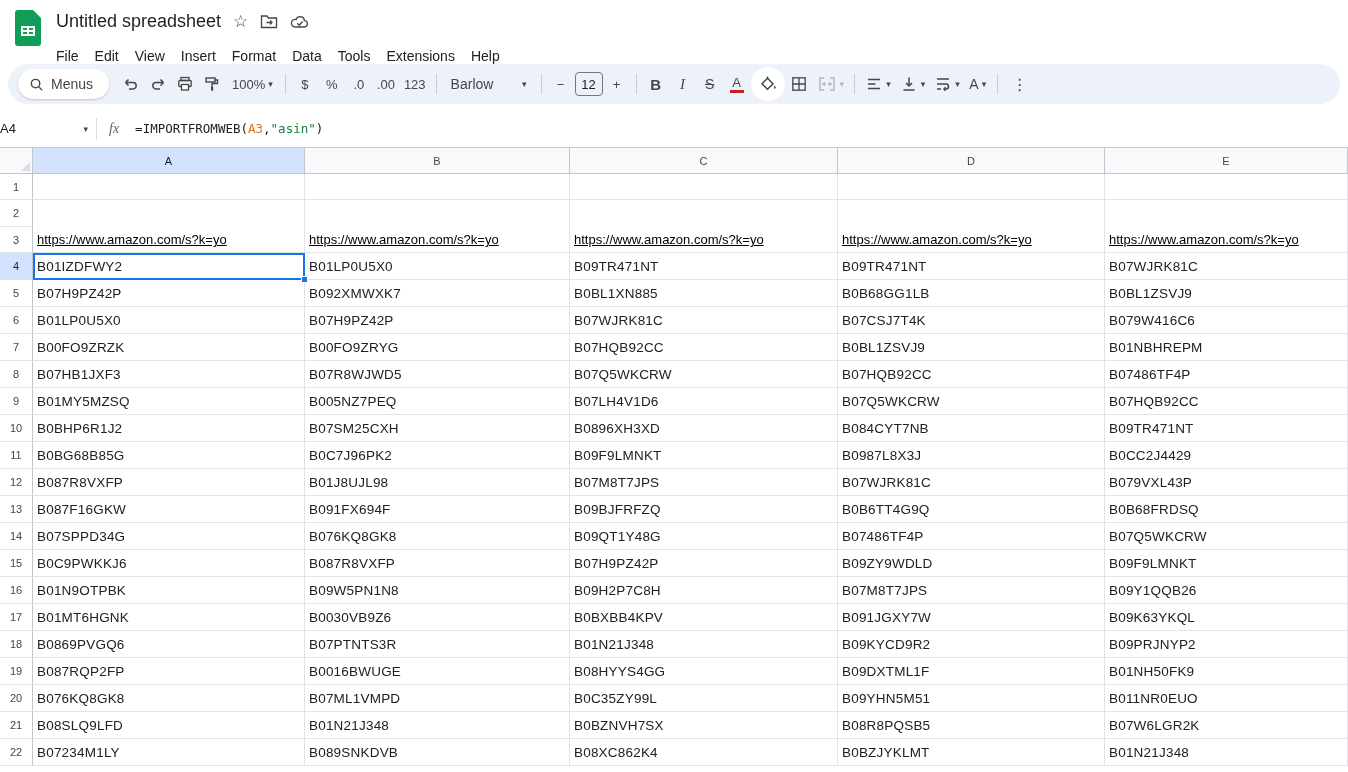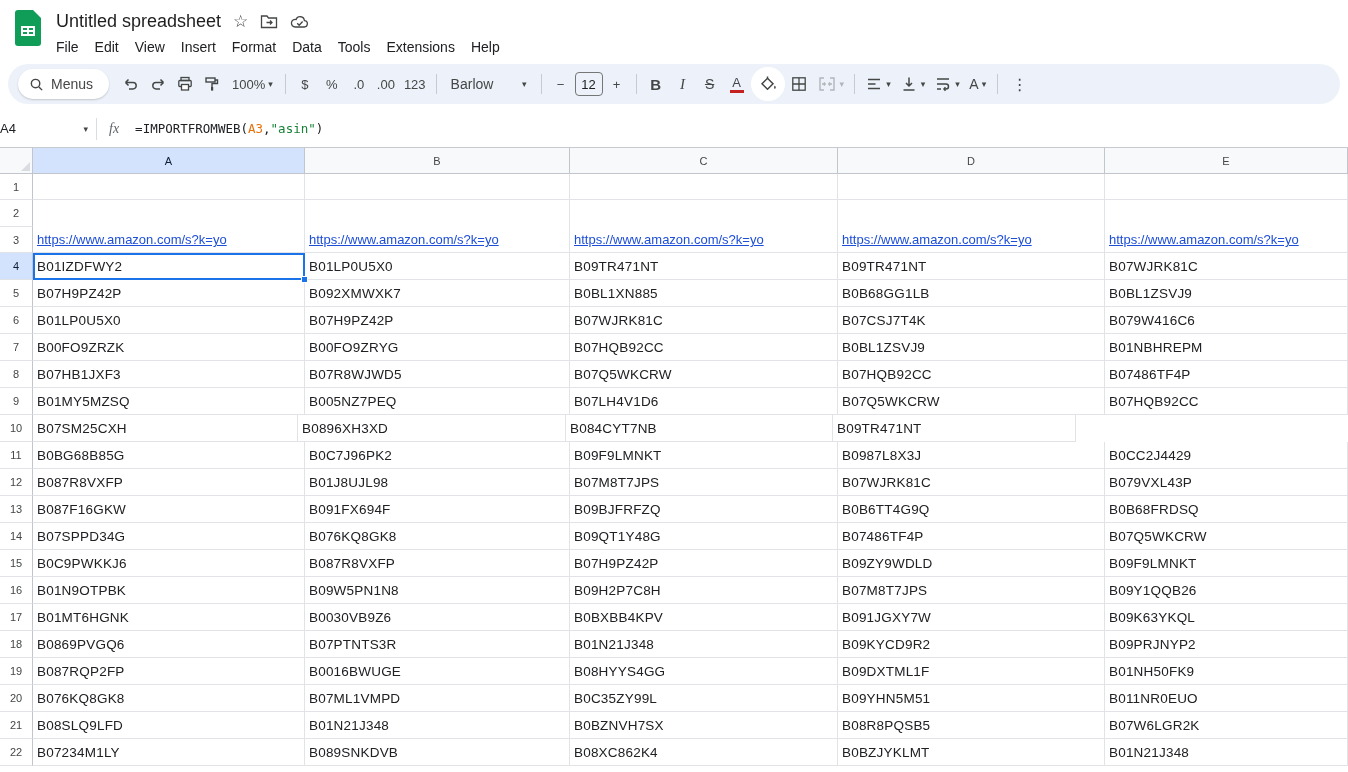--- a/index.html
+++ b/index.html
@@ -8,21 +8,21 @@
     width:1348px; height:772px; overflow:hidden; background:#fff;
     font-family:"Liberation Sans","DejaVu Sans",sans-serif; color:#202124;
   }
   
   .header { height:62px; display:flex; align-items:flex-start; padding:7px 0 0 14px; }
   .logo { width:30px; height:40px; margin-top:2px; }
   .head-right { margin-left:12px; display:flex; flex-direction:column; }
   .title-row { display:flex; align-items:center; gap:12px; height:28px; }
   .doc-title { font-size:18px; color:#1f1f1f; }
   .title-icon { color:#444746; font-size:17px; line-height:1; display:flex; align-items:center; }
-  .menubar { display:flex; margin-left:-8px; margin-top:1px; }
+  .menubar { display:flex; margin-left:-8px; margin-top:10px; }
   .menu-item { font-size:14px; color:#202124; padding:3px 8px; border-radius:6px; cursor:default; }
   
   .toolbar {
     margin:2px 8px 6px 8px; height:40px; background:#edf2fa; border-radius:21px;
     display:flex; align-items:center; padding:0 10px; gap:1px; overflow:hidden;
   }
   .menus-pill {
     background:#fff; border-radius:16px; height:30px; display:flex; align-items:center; gap:7px;
     padding:0 16px 0 11px; font-size:14px; color:#444746; box-shadow:0 1px 2px rgba(0,0,0,.18);
     margin-right:8px; flex:none;
@@ -68,21 +68,21 @@
     font-size:11px; color:#444746; display:flex; align-items:center; justify-content:center; flex:none;
   }
   .rowhead.hl { background:#d3e3fd; color:#0b1f33; }
   .cell {
     border-right:1px solid #e1e3e6; border-bottom:1px solid #e1e3e6; display:flex; align-items:center;
     overflow:hidden; white-space:nowrap; position:relative; flex:none; background:#fff;
   }
   .cell.header { justify-content:center; font-weight:700; font-size:15px; color:#111; }
   .cell.data { padding-left:4px; font-size:13.5px; color:#202124; letter-spacing:.2px; }
   .cell.link { padding-left:4px; font-size:13px; }
-  .linktext { color:#1d4ed8; text-decoration:underline; }
+  .linktext { color:#000000; text-decoration:underline; }
   .cell.selected { outline:2px solid #1a73e8; outline-offset:-2px; overflow:visible; z-index:2; }
   .fill-handle { position:absolute; right:-4px; bottom:-4px; width:7px; height:7px; background:#1a73e8; border:1px solid #fff; z-index:3; }
   svg.ic { display:block; }
 </style>
 </head>
 <body>
 
 <div class="header">
   <div class="logo">
     <svg class="ic" width="28" height="38" viewBox="0 0 28 38">
@@ -358,20 +358,21 @@
       <div class="row" style="height: 27px;">
         <div class="rowhead">9</div>
         <div class="cell data" style="width: 272px;">B01MY5MZSQ</div>
         <div class="cell data" style="width: 265px;">B005NZ7PEQ</div>
         <div class="cell data" style="width: 268px;">B07LH4V1D6</div>
         <div class="cell data" style="width: 267px;">B07Q5WKCRW</div>
         <div class="cell data" style="width: 243px;">B07HQB92CC</div>
       </div>
       <div class="row" style="height: 27px; text-align: center;">
         <div class="rowhead">10</div>
+        <div class="cell data" style="width: 272px;">B0BHP6R1J2</div>
         <div class="cell data" style="width: 265px;">B07SM25CXH</div>
         <div class="cell data" style="width: 268px;">B0896XH3XD</div>
         <div class="cell data" style="width: 267px;">B084CYT7NB</div>
         <div class="cell data" style="width: 243px;">B09TR471NT</div>
       </div>
       <div class="row" style="height: 27px;">
         <div class="rowhead">11</div>
         <div class="cell data" style="width: 272px;">B0BG68B85G</div>
         <div class="cell data" style="width: 265px;">B0C7J96PK2</div>
         <div class="cell data" style="width: 268px;">B09F9LMNKT</div>

